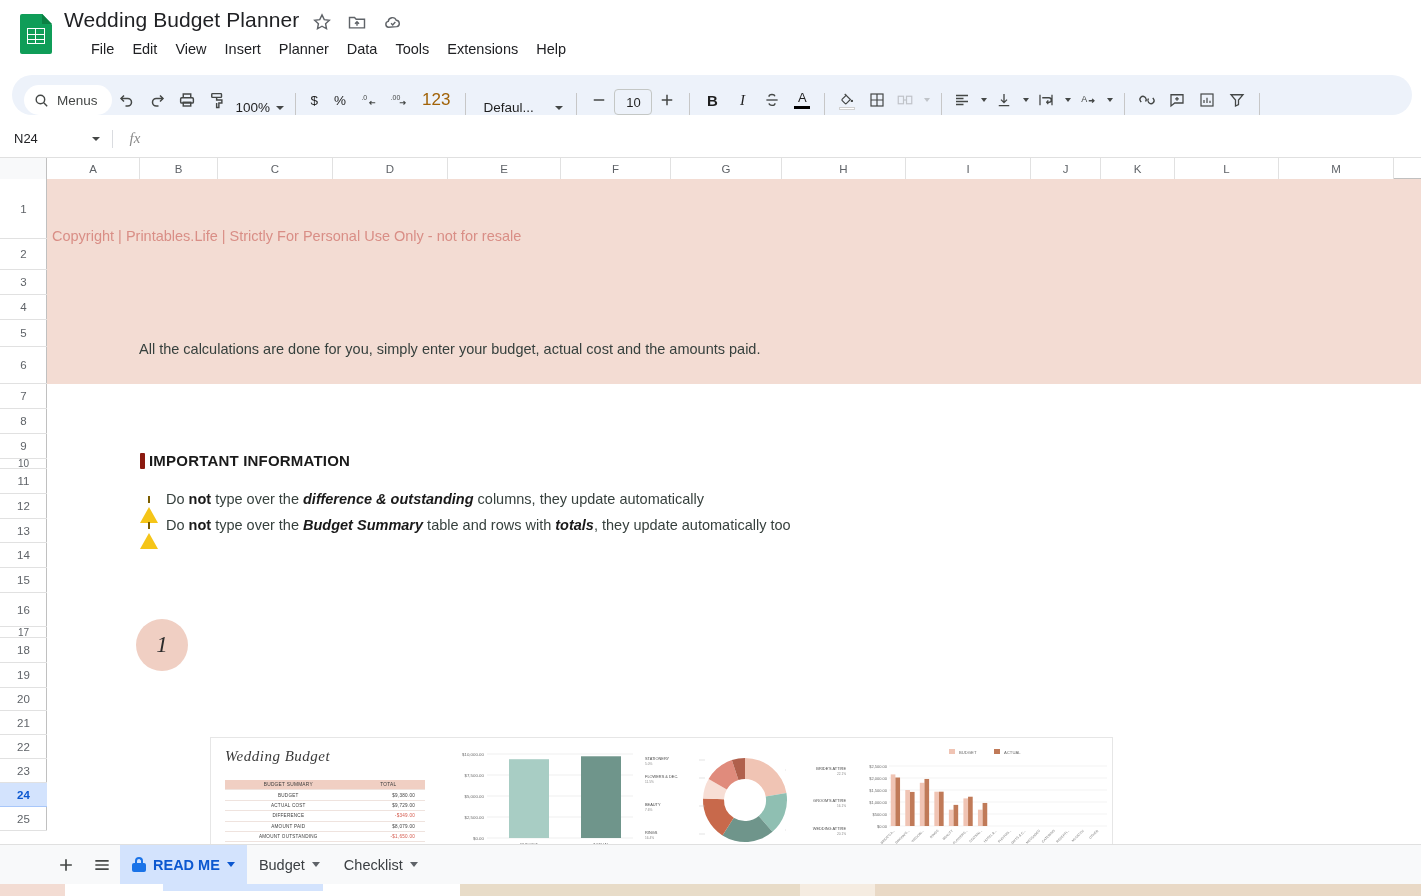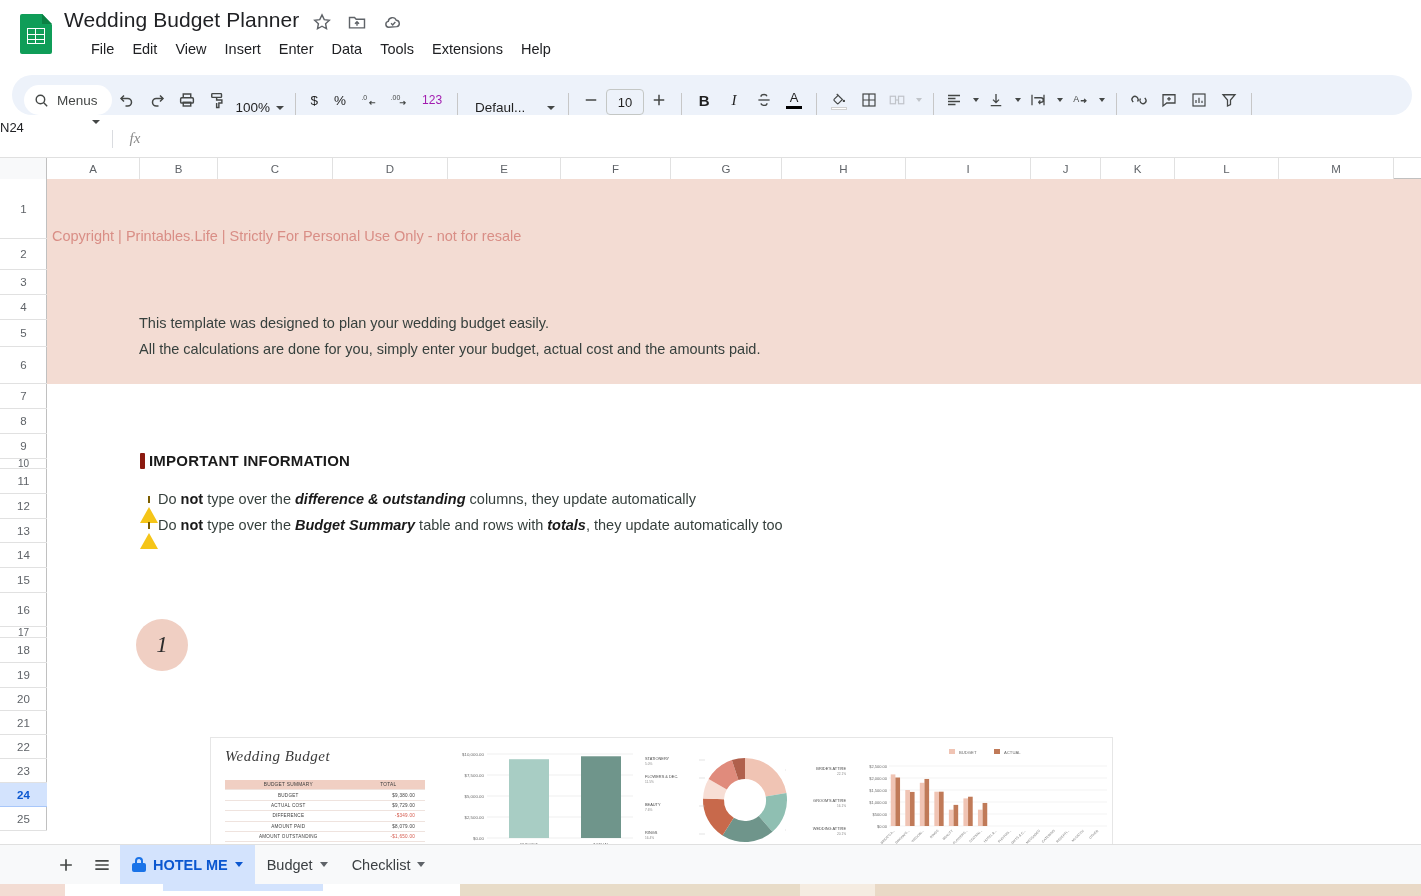--- a/index.html
+++ b/index.html
@@ -61,21 +61,21 @@
       background:#edf2fa; flex:0 0 auto; }
   .mini-caret { width:0;height:0;border-left:3.5px solid transparent;border-right:3.5px solid transparent;
       border-top:4px solid #444746; margin-left:1px; }
   .tb-combo { display:flex; align-items:center; cursor:pointer; flex:0 0 auto; }
   .tb-combo .tb-btn { width:26px; }
   .tb-combo .ca { width:16px; display:flex; align-items:center; justify-content:center; }
 
   
   .fbar { position:absolute; left:0; top:120px; width:1421px; height:38px; background:#fff;
       border-bottom:1px solid #e0e0e0; display:flex; align-items:center; }
-  .namebox { width:112px; height:100%; display:flex; cursor:text; }
+  .namebox { width:112px; height:100%; display:flex; align-items:center; padding-left:14px; cursor:text; }
   .namebox .val { font-size:13px; color:#202124; }
   .namebox .nb-caret { margin-left:auto; margin-right:12px; }
   .fbar-sep { width:1px; height:18px; background:#dadce0; }
   .fx { width:44px; display:flex; align-items:center; justify-content:center;
       font-style:italic; font-size:15px; color:#8a8a8a; font-family:"Liberation Serif", serif; }
   .formula-input { flex:1; height:100%; font-size:13px; color:#202124; display:flex; align-items:center; cursor:text; }
 
   
   .grid-wrap { position:absolute; left:0; top:158px; width:1421px; height:686px; overflow:hidden; background:#fff; }
   .col-head { position:absolute; left:0; top:0; height:21px; width:1421px;
@@ -96,21 +96,21 @@
       font-family:"Liberation Serif", serif; white-space:nowrap; }
   .intro1 { position:absolute; left:92px; top:136px; font-size:14.5px; color:#36403d; white-space:nowrap; }
   .intro2 { position:absolute; left:92px; top:162px; font-size:14.5px; color:#36403d; white-space:nowrap; }
 
   .info-head { position:absolute; left:93px; top:273px; font-size:15px; font-weight:bold;
       color:#1a1a1a; letter-spacing:0.2px; white-space:nowrap; display:flex; align-items:center; }
   .info-bar { display:inline-block; width:5px; height:16px; background:#8b1a10; margin-right:4px;
       border-radius:1px; }
 
   .note { position:absolute; left:93px; font-size:14.5px; color:#36403d; white-space:nowrap;
-      display:flex; align-items:center; gap:0; }
+      display:flex; align-items:center; gap:8px; }
   .note.n1 { top:312px; }
   .note.n2 { top:338px; }
   .note.n3 { top:364px; }
   .warn-ico { width:18px; height:16px; position:relative; flex:0 0 auto; }
   .warn-ico .tri { width:0;height:0;border-left:9px solid transparent;border-right:9px solid transparent;
       border-bottom:16px solid #f5c518; }
   .warn-ico .bang { position:absolute; left:8px; top:5px; width:2px; height:7px; background:#7a5c00; }
   .cal-ico { width:16px; height:16px; border:1.5px solid #b33a3a; border-radius:2px; background:#fff;
       position:relative; flex:0 0 auto; font-size:7px; color:#b33a3a; display:flex;
       align-items:flex-end; justify-content:center; padding-bottom:1px; font-weight:bold; }
@@ -202,21 +202,21 @@
         <path d="M6.6 18.3a3.6 3.6 0 01-.3-7.1 5 5 0 019.6-1.3 3.9 3.9 0 01.6 7.7z"></path>
         <path d="M9.7 13.6l1.9 1.9 3.2-3.6"></path>
       </svg>
     </div>
 
     <div class="menubar">
       <div class="mi">File</div>
       <div class="mi">Edit</div>
       <div class="mi">View</div>
       <div class="mi">Insert</div>
-      <div class="mi">Enter</div>
+      <div class="mi">Planner</div>
       <div class="mi">Data</div>
       <div class="mi">Tools</div>
       <div class="mi">Extensions</div>
       <div class="mi">Help</div>
     </div>
   </div>
 
   <div class="toolbar">
     <div class="tb-inner">
 
@@ -270,21 +270,21 @@
           <text x="2" y="12" font-size="10" fill="#444746" stroke="none" font-family="Liberation Sans">.0</text>
           <path d="M14 16h8M16.5 13.5L14 16l2.5 2.5"></path>
         </svg>
       </div>
       <div class="tb-btn">
         <svg viewBox="0 0 26 24" fill="none" stroke="#444746" stroke-width="1.6">
           <text x="1" y="12" font-size="10" fill="#444746" stroke="none" font-family="Liberation Sans">.00</text>
           <path d="M14 16h8M19.5 13.5L22 16l-2.5 2.5"></path>
         </svg>
       </div>
-      <div class="txt-btn" style="font-size:12px;color:#a21caf">123</div>
+      <div class="txt-btn" style="font-size:17px;color:#a16207">123</div>
 
       <div class="tb-sep"></div>
 
       <div class="font-sel">
         <span class="lbl">Defaul...</span>
         <span class="caret"></span>
       </div>
 
       <div class="tb-sep"></div>
 
@@ -482,21 +482,20 @@
       <div class="rh" style="height:24px">23</div>
       <div class="rh sel" style="height:24px">24</div>
       <div class="rh" style="height:24px">25</div>
     </div>
 
     <div class="sheet-body">
 
       <div class="banner"></div>
 
       <div class="copyright">Copyright | Printables.Life | Strictly For Personal Use Only - not for resale</div>
-      <div class="intro1">This template was designed to plan your wedding budget easily.</div>
       <div class="intro2">All the calculations are done for you, simply enter your budget, actual cost and the amounts paid.</div>
 
       <div class="info-head">
         <span class="info-bar"></span>
         <span>IMPORTANT INFORMATION</span>
       </div>
 
       <div class="note n1">
         <span class="warn-ico"><span class="tri"></span><span class="bang"></span></span>
         <span id="note1"><span>Do </span><span style="font-weight: bold; color: rgb(26, 26, 26);">not</span><span> type over the </span><span style="font-weight: bold; font-style: italic; color: rgb(26, 26, 26);">difference &amp; outstanding</span><span> columns, they update automatically</span></span>
@@ -662,21 +661,21 @@
       <svg viewBox="0 0 24 24" fill="none" stroke="#444746" stroke-width="2">
           <path d="M4 7h16M4 12h16M4 17h16"></path>
         </svg>
     </div>
 
     <div class="tab active">
       <span class="lockico">
           <span class="shk"></span>
           <span class="body"></span>
         </span>
-      <span>HOTEL ME</span>
+      <span>READ ME</span>
       <span class="tcaret"></span>
     </div>
     <div class="tab">
       <span>Budget</span>
       <span class="tcaret"></span>
     </div>
     <div class="tab">
       <span>Checklist</span>
       <span class="tcaret"></span>
     </div>

